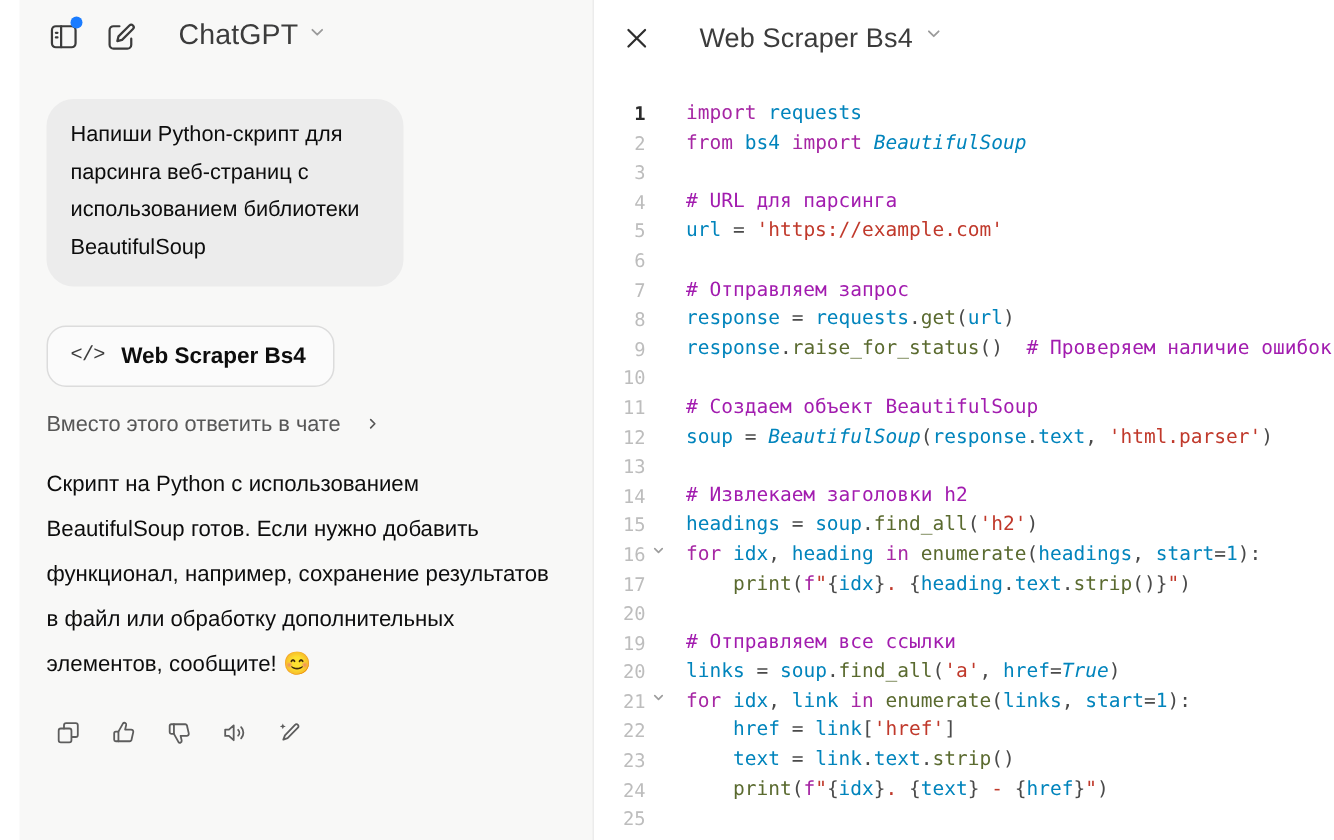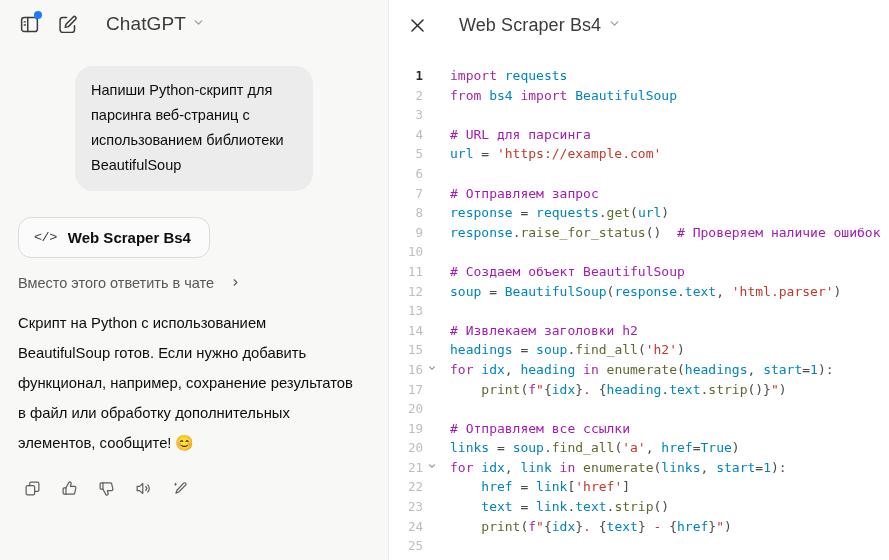--- a/index.html
+++ b/index.html
@@ -9,20 +9,21 @@
     height: 560px;
     overflow: hidden;
     background: #ffffff;
     font-family: "Liberation Sans", sans-serif;
   }
 
   #app {
     display: flex;
     width: 889px;
     height: 560px;
+    padding-left: 13px;
   }
 
   
   #chat-pane {
     width: 389px;
     height: 560px;
     background: #f8f8f7;
     position: relative;
     border-right: 1px solid #ececec;
     overflow: hidden;
@@ -79,21 +80,21 @@
     color: #9b9b9b;
   }
 
   
   #conversation {
     padding: 18px 18px 0 18px;
   }
 
   #user-row {
     display: flex;
-    justify-content: center;
+    justify-content: flex-start;
   }
 
   #user-bubble {
     background: #ececec;
     border-radius: 18px;
     padding: 12px 16px 13px 16px;
     max-width: 238px;
     font-size: 14.5px;
     line-height: 25px;
     color: #0d0d0d;
@@ -250,21 +251,21 @@
   }
 
   .code-text {
     padding-left: 10px;
     color: #2b2b2b;
   }
 
   
   .kw   { color: #a626a4; }   
   .mod  { color: #0184bc; }   
-  .cls  { color: #0184bc; }
+  .cls  { color: #0184bc; font-style: italic; }
   .str  { color: #c0392b; }   
   .cmt  { color: #a21caf; }   
   .fn   { color: #5a6a2f; }   
   .plain{ color: #3a3a3a; }
   .op   { color: #4a4a4a; }
   .num  { color: #0184bc; }
 </style>
 </head>
 <body>
 

